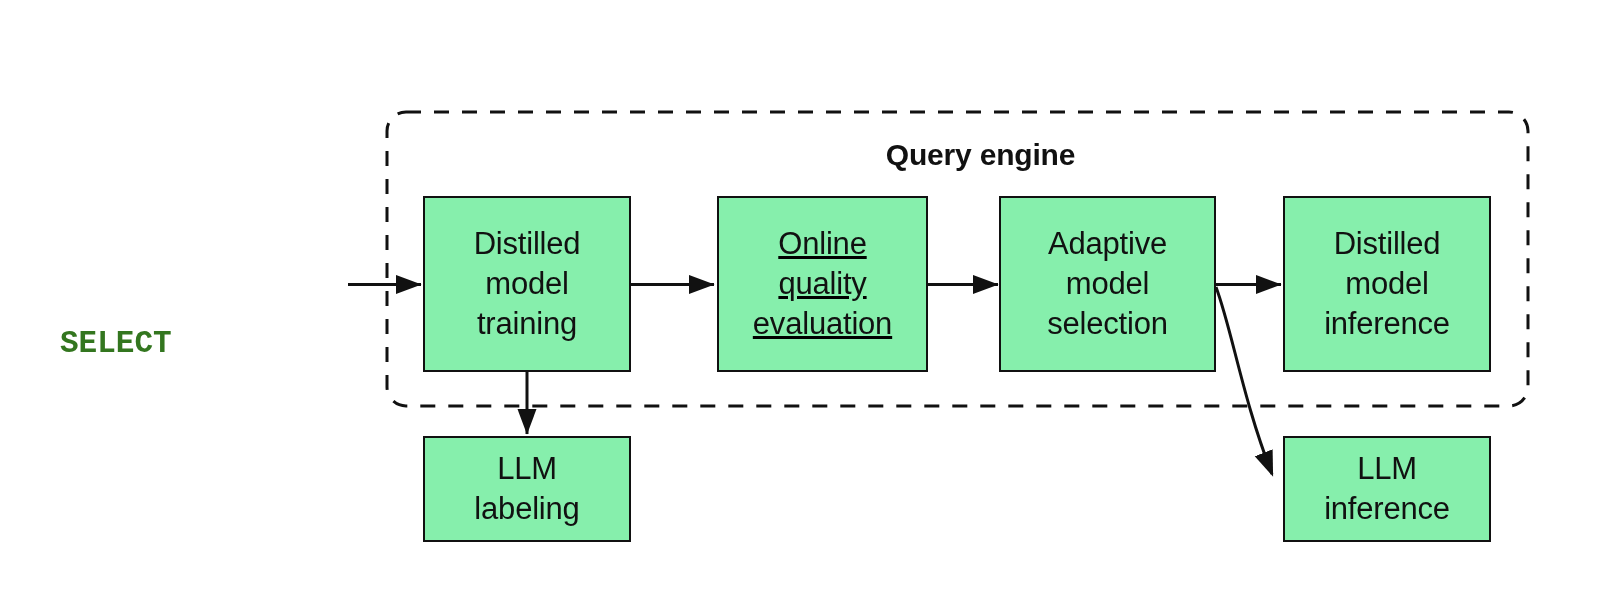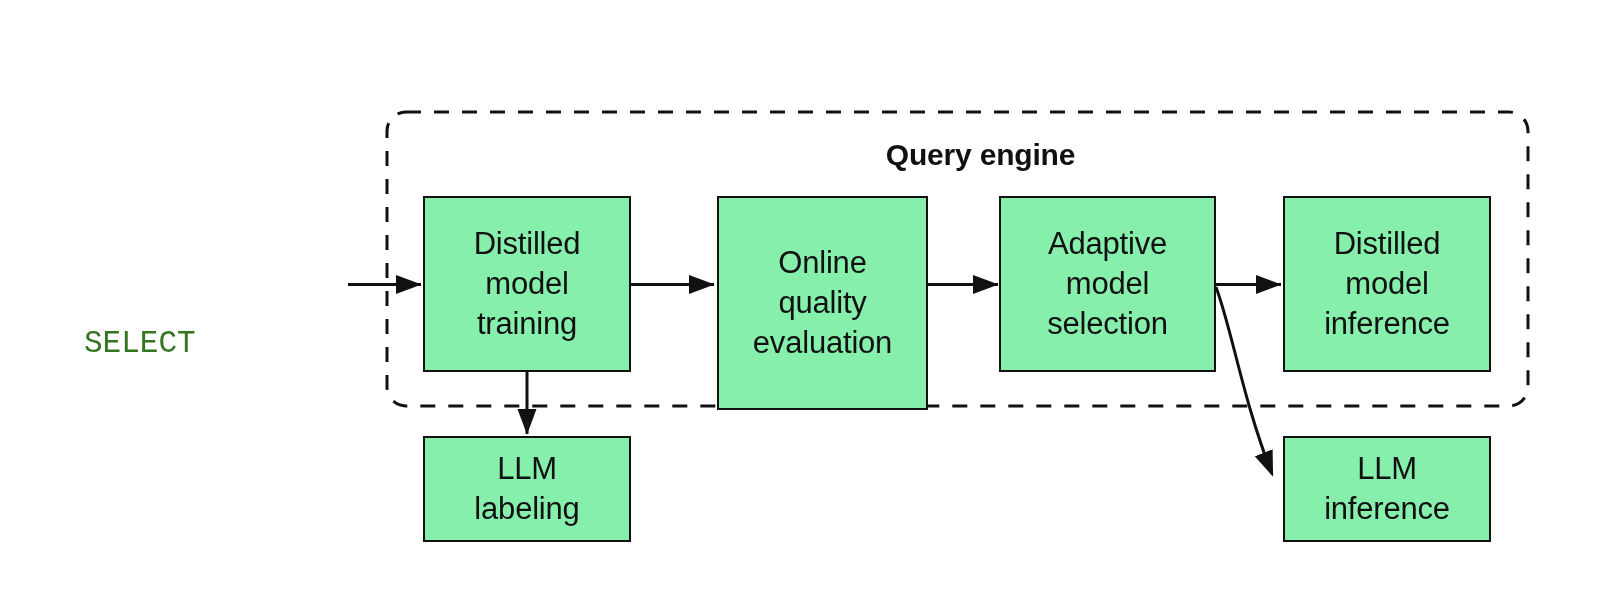--- a/index.html
+++ b/index.html
@@ -53,21 +53,21 @@
     letter-spacing: -0.2px;
   }
   .sql-block {
     position: absolute;
     font-family: "Liberation Mono", monospace;
     font-size: 31px;
     line-height: 42px;
     color: #33761f;
     white-space: pre;
   }
-  .sql-line-1 { font-weight: normal; margin-left: 24px; }
+  .sql-line-1 { font-weight: bold; }
   .sql-line-2 { font-weight: bold; padding-left: 2.0ch; }
 </style>
 </head>
 <body>
 
 <div id="canvas">
 
   <svg id="svg-layer" viewBox="0 0 1604 612" xmlns="http://www.w3.org/2000/svg">
     <defs>
       <marker id="arrowhead" markerWidth="9" markerHeight="9" refX="8.4" refY="3.2" orient="auto" markerUnits="strokeWidth">
@@ -98,21 +98,21 @@
   </div>
 
   <div class="group-title" style="left:408px; top:138px; width:1145px;">Query engine</div>
 
   <div class="node-box" style="left:423px; top:196px; width:208px; height:176px;">
     <span class="node-label">Distilled
 model
 training</span>
   </div>
 
-  <div class="node-box" style="left:717px; top:196px; width:211px; height:214px;">
+  <div class="node-box" style="left:717px; top:196px; width:211px; height:176px;text-decoration:underline;">
     <span class="node-label">Online
 quality
 evaluation</span>
   </div>
 
   <div class="node-box" style="left:999px; top:196px; width:217px; height:176px;">
     <span class="node-label">Adaptive
 model
 selection</span>
   </div>

